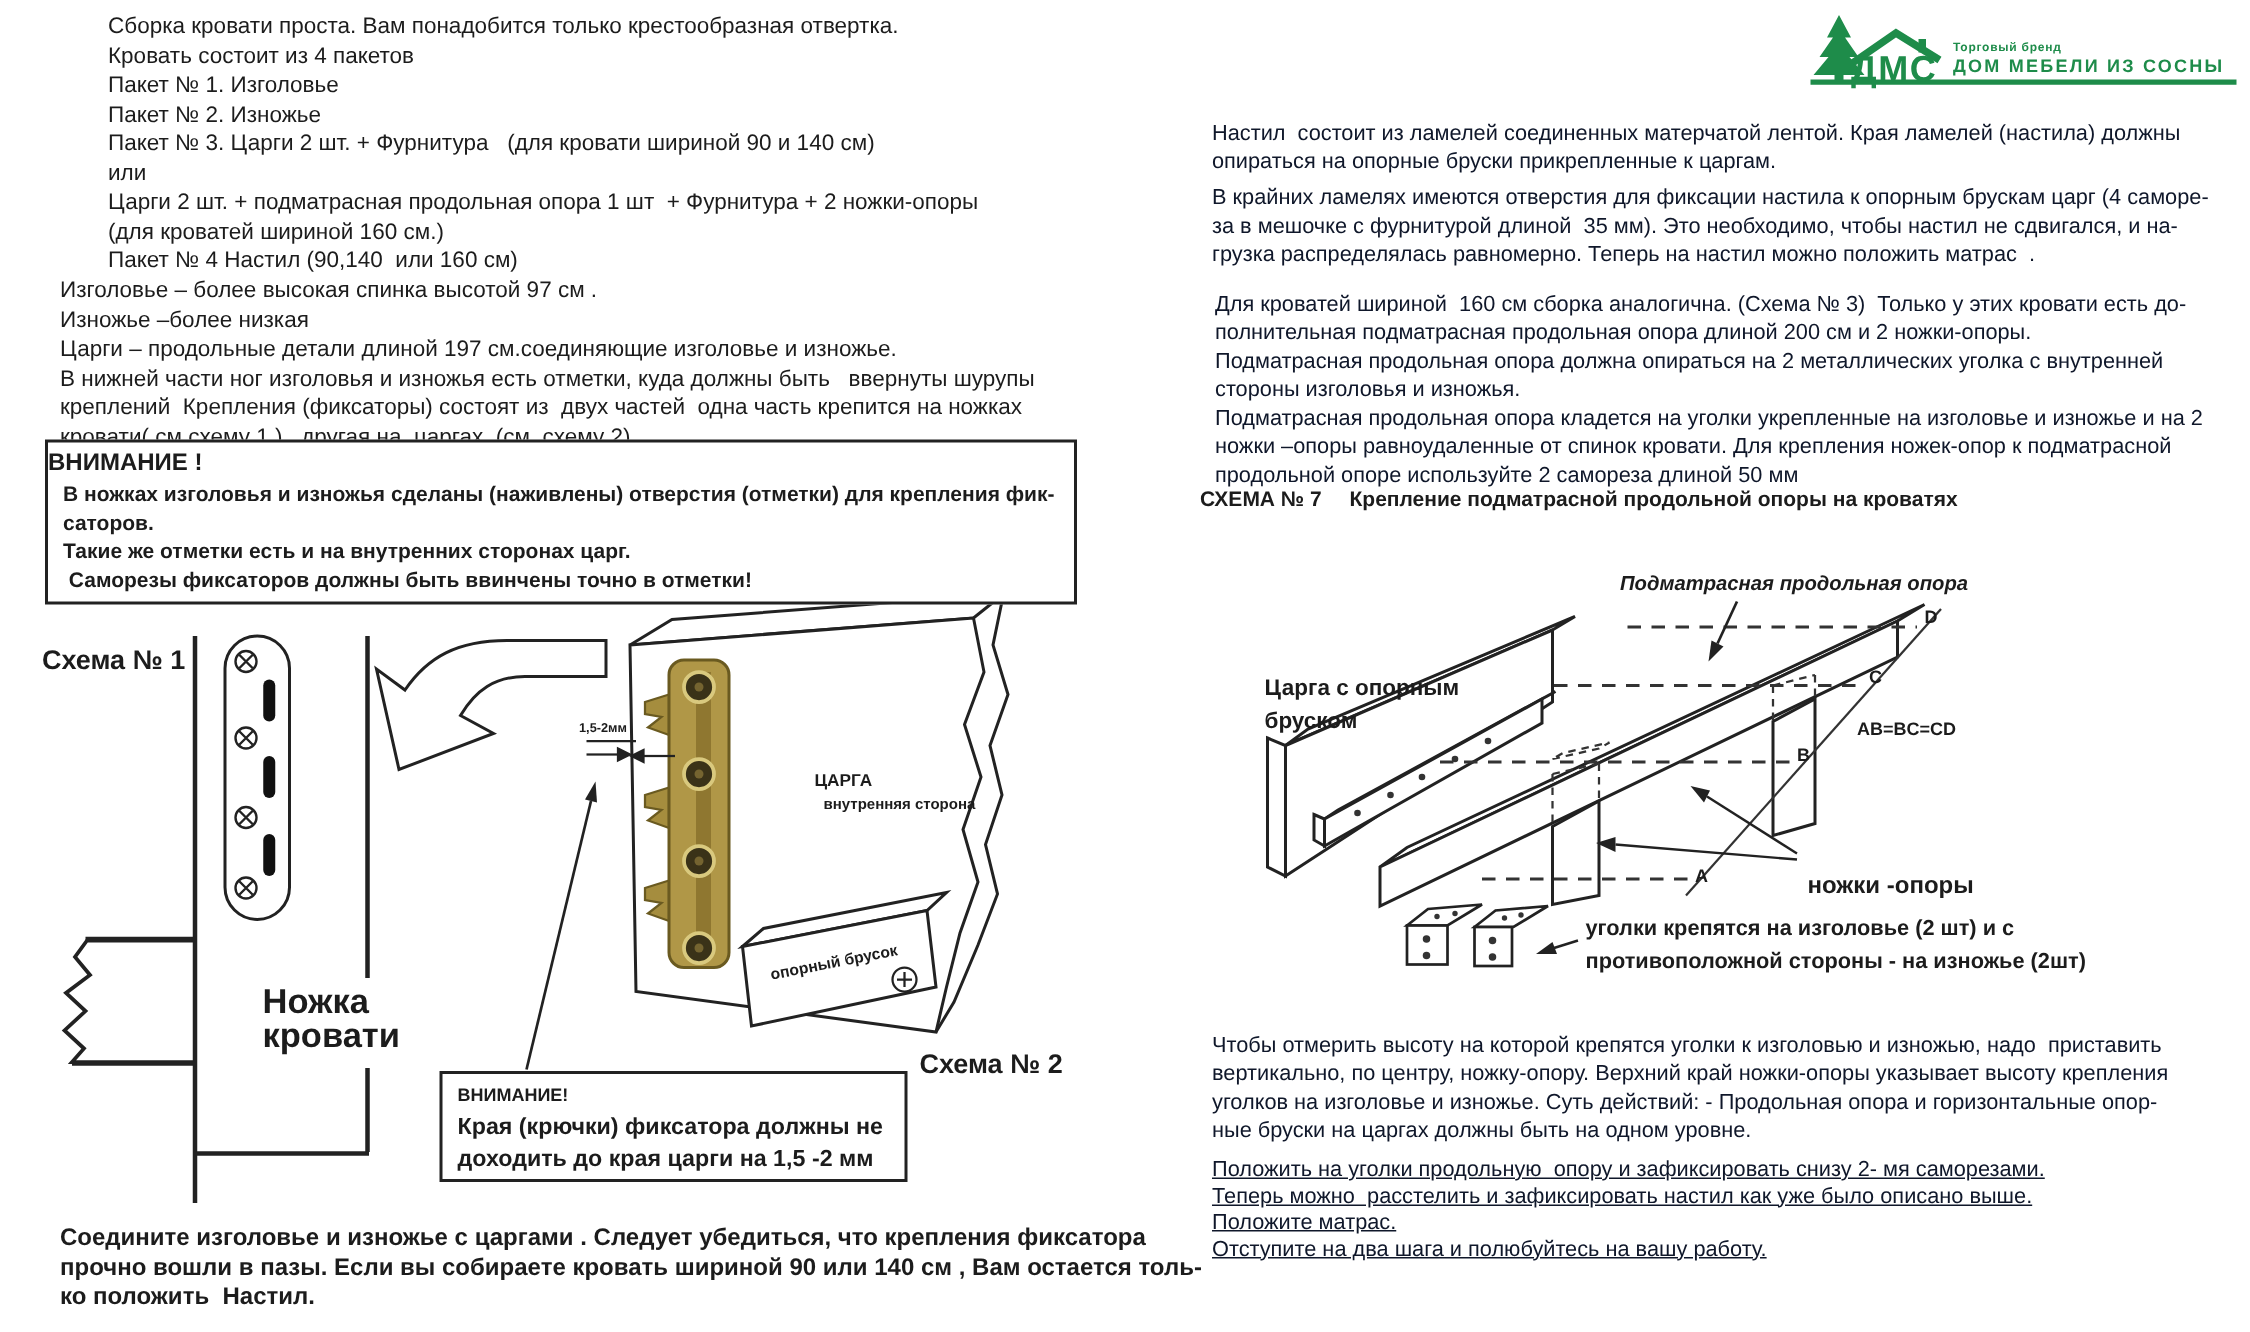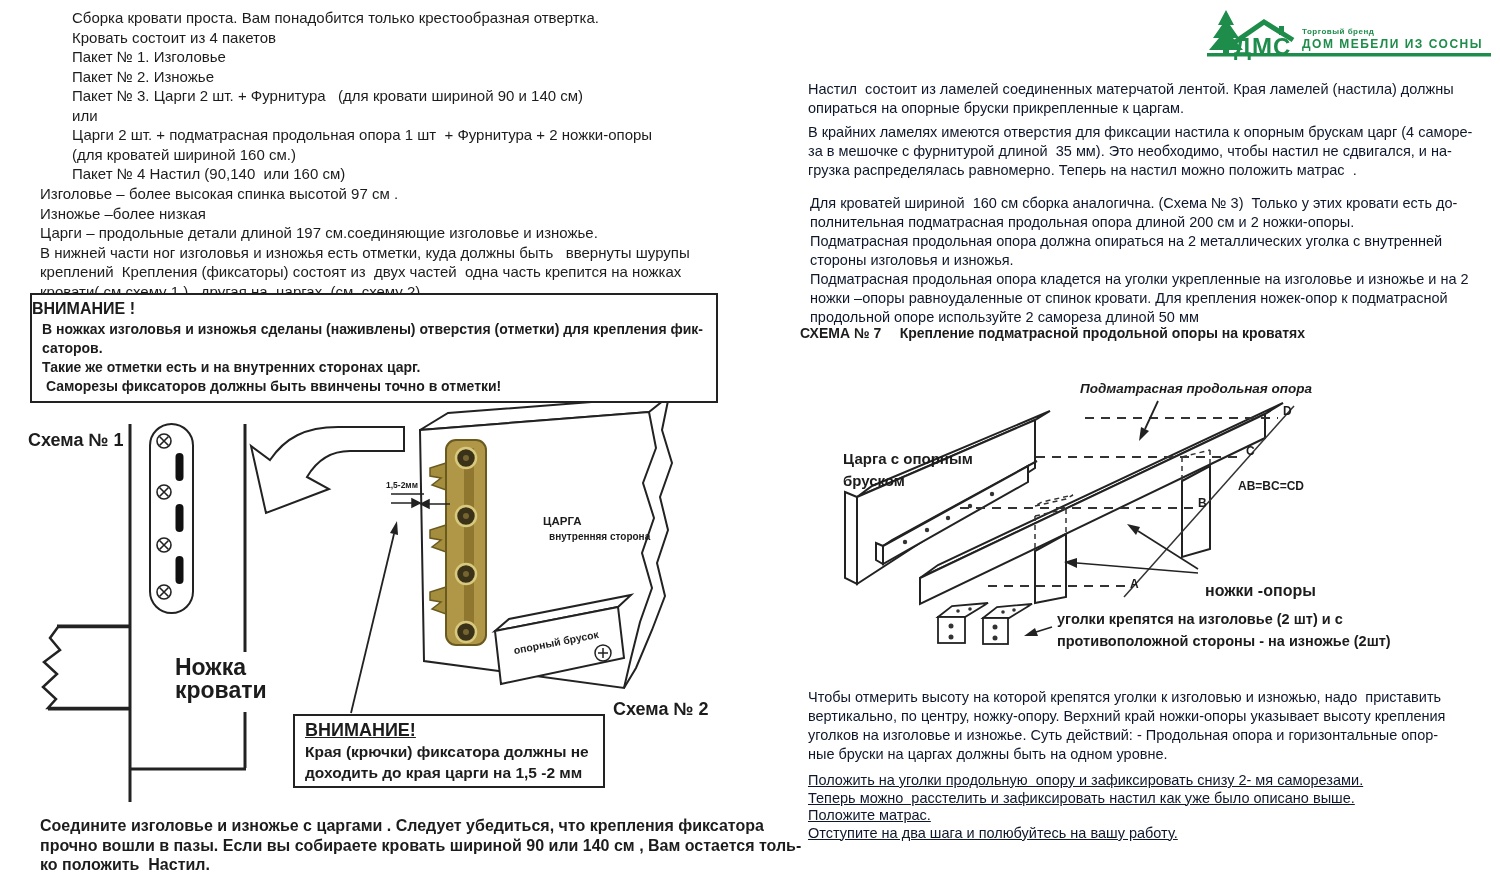--- a/index.html
+++ b/index.html
@@ -212,21 +212,21 @@
   <div class="abs b lbl" style="left:175px;top:656px;font-size:23px;line-height:23px;">Ножка
 кровати</div>
 
   <div class="abs b lbl" style="left:386px;top:480px;font-size:8.5px;">1,5-2мм</div>
   <div class="abs b lbl" style="left:543px;top:515px;font-size:11.5px;">ЦАРГА</div>
   <div class="abs b lbl" style="left:501px;top:531px;font-size:10px;padding-left:48px;">внутренняя сторона</div>
   <div class="abs b lbl" style="left:513px;top:636px;font-size:10.5px;transform:rotate(-11deg);">опорный брусок</div>
   <div class="abs b lbl" style="left:613px;top:699px;font-size:18px;">Схема № 2</div>
 
   <div class="abs box" style="left:293px;top:714px;width:308px;height:70px;">
-    <div class="b" style="font-size:18px;line-height:21px;white-space:pre;margin:4px 0 0 10px;text-decoration:underline;">ВНИМАНИЕ!</div>
+    <div class="b" style="font-size:12px;line-height:21px;white-space:pre;margin:4px 0 0 10px;">ВНИМАНИЕ!</div>
     <div class="b" style="font-size:15.5px;line-height:21px;white-space:pre;margin:0 0 0 10px;">Края (крючки) фиксатора должны не
 доходить до края царги на 1,5 -2 мм</div>
   </div>
 
   <div class="abs b" style="left:40px;top:816px;font-size:16px;line-height:19.5px;white-space:pre;">Соедините изголовье и изножье с царгами . Следует убедиться, что крепления фиксатора
 прочно вошли в пазы. Если вы собираете кровать шириной 90 или 140 см , Вам остается толь-
 ко положить  Настил.</div>
 
   <div class="abs rtxt" style="left:808px;top:80px;">Настил  состоит из ламелей соединенных матерчатой лентой. Края ламелей (настила) должны
 опираться на опорные бруски прикрепленные к царгам.</div>

